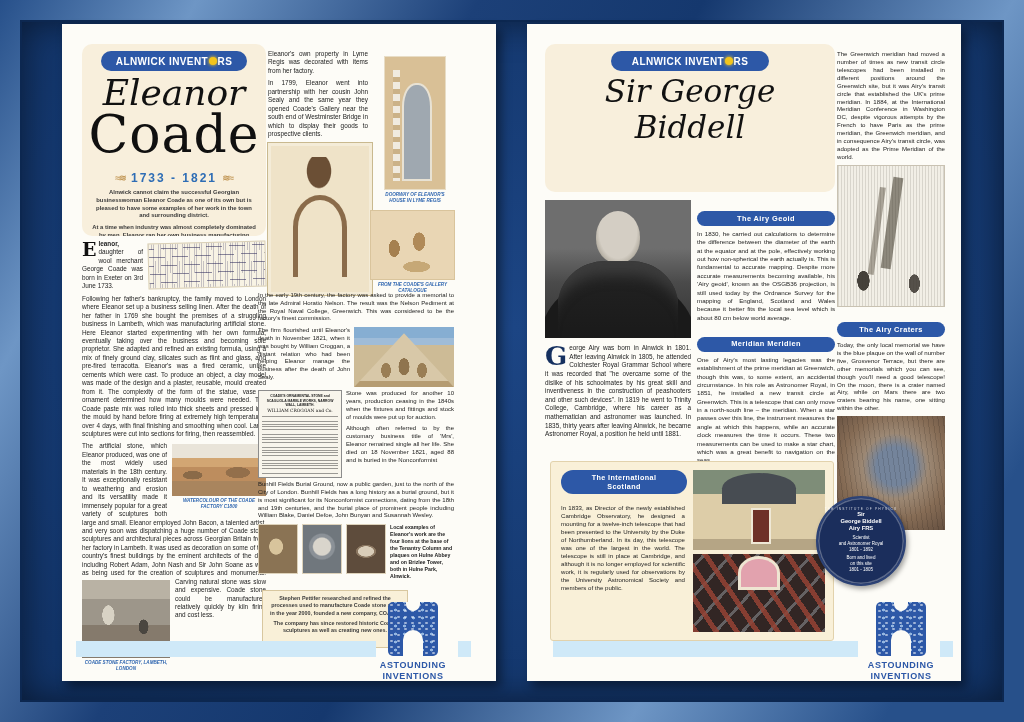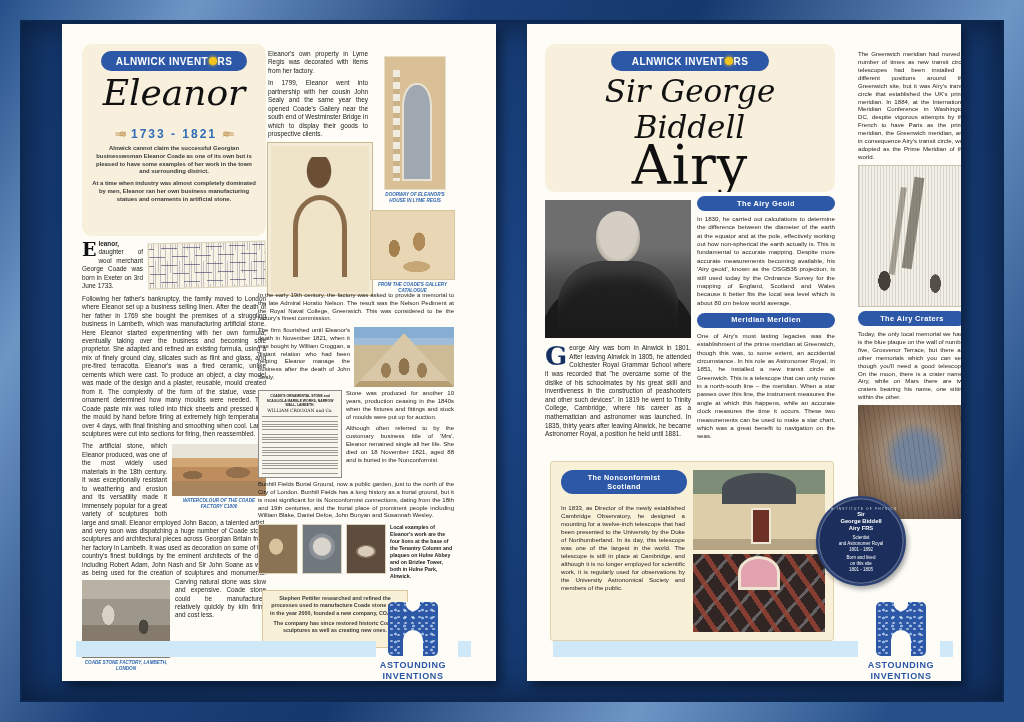--- a/index.html
+++ b/index.html
@@ -118,23 +118,23 @@
     background:linear-gradient(180deg,#6e6e6e 0 35%,#4a4a4a 60%,#333);position:relative;overflow:hidden;}
   .portrait::before{content:"";position:absolute;left:50%;top:8%;width:44px;height:52px;
     transform:translateX(-50%);border-radius:50% 50% 46% 46%;
     background:radial-gradient(ellipse at 50% 40%,#d4cec4 0 60%,#b4aea2 75%,#8c867c 100%);}
   .portrait::after{content:"";position:absolute;left:50%;top:44%;width:120px;height:110px;
     transform:translateX(-50%);border-radius:40% 40% 0 0;
     background:linear-gradient(180deg,#232323,#161616);
     box-shadow:0 36px 0 18px #1a1a1a,inset 0 26px 14px -12px #3d3d3d;}
   .colR1{left:18px;top:320px;width:146px;font-size:6.4px;line-height:1.35;text-align:justify;}
   .colR2{left:170px;top:172px;width:138px;font-size:6.2px;line-height:1.35;color:#222;position:absolute;}
-  .sec{height:15px;border-radius:8px;font-size:7.4px;margin-bottom:4px;}
+  .sec{height:15px;border-radius:8px;font-size:7.4px;margin-bottom:4px;margin-top:15px;}
   .colR2 p{text-align:justify;margin:0 0 6px;}
-  .colR3{left:331px;top:26px;width:108px;font-size:6.1px;line-height:1.3;color:#222;position:absolute;}
+  .colR3{left:310px;top:26px;width:108px;font-size:6.1px;line-height:1.3;color:#222;position:absolute;}
   .colR3 p{text-align:justify;margin:0 0 4px;}
   .engraving{width:106px;height:140px;border:1px solid #c9c2b2;background:#f2efe6;position:relative;margin:1px 0 4px;overflow:hidden;}
   .engraving::before{content:"";position:absolute;left:46%;top:8%;width:10px;height:66%;
     background:#8d887c;transform:rotate(8deg);box-shadow:-14px 10px 0 -2px #a8a296;}
   .engraving::after{content:"";position:absolute;inset:0;
     background-image:repeating-linear-gradient(90deg,rgba(60,55,45,.14) 0 1px,transparent 1px 3px),
       radial-gradient(ellipse 10px 16px at 24% 82%,#45413a 60%,transparent 63%),
       radial-gradient(ellipse 9px 15px at 72% 84%,#55504a 60%,transparent 63%);}
   .mars{width:108px;height:114px;margin-top:2px;
     background:radial-gradient(circle at 54% 44%,#74849b 0 22%,#9c8874 38%,#866c55 62%,#5e4a3c 100%);
@@ -191,20 +191,21 @@
 
   <section class="page left">
 
     <div class="hbox hboxL">
       <div class="pill badge">
           <span>ALNWICK INVENT</span>
           <span class="bulb"></span>
           <span>RS</span>
         </div>
       <div class="t1">Eleanor</div>
+      <div class="t2">Coade</div>
       <div class="dates"><span class="fl">≈≋</span> <span>1733 - 1821</span> <span class="fl">≋≈</span></div>
       <p class="intro">Alnwick cannot claim the successful Georgian businesswoman Eleanor Coade as one of its own but is pleased to have some examples of her work in the town and surrounding district.</p>
       <p class="intro">At a time when industry was almost completely dominated by men, Eleanor ran her own business manufacturing statues and ornaments in artificial stone.</p>
     </div>
 
     <div class="col col1L">
       <span class="handwriting"></span>
       <span class="dc">E</span><b>leanor,</b> <span>daughter of wool merchant George Coade was born in Exeter on 3rd June 1733.</span>
       <p style="clear:right;margin-top:4px">Following her father's bankruptcy, the family moved to London where Eleanor set up a business selling linen. After the death of her father in 1769 she bought the premises of a struggling business in Lambeth, which was manufacturing artificial stone. Here Eleanor started experimenting with her own formula, eventually taking over the business and becoming sole proprietor. She adapted and refined an existing formula, using a mix of finely ground clay, silicates such as flint and glass, and pre-fired terracotta. Eleanor's was a fired ceramic, unlike cements which were cast. To produce an object, a clay model was made of the design and a plaster, reusable, mould created from it. The complexity of the form of the statue, vase or ornament determined how many moulds were needed. The Coade paste mix was rolled into thick sheets and pressed into the mould by hand before firing at extremely high temperatures over 4 days, with final finishing and smoothing when cool. Large sculptures were cut into sections for firing, then reassembled.</p>
       <p>
@@ -280,21 +281,20 @@
 
   <section class="page right">
 
     <div class="hbox hboxR">
       <div class="pill badge">
           <span>ALNWICK INVENT</span>
           <span class="bulb"></span>
           <span>RS</span>
         </div>
       <div class="t1">Sir George Biddell</div>
-      <div class="t2">Airy</div>
 
     </div>
 
     <div class="portrait"></div>
 
     <div class="col colR1">
       <span class="dc g">G</span><span>eorge Airy was born in Alnwick in 1801. After leaving Alnwick in 1805, he attended Colchester Royal Grammar School where it was recorded that "he overcame some of the dislike of his schoolmates by his great skill and inventiveness in the construction of peashooters and other such devices". In 1819 he went to Trinity College, Cambridge, where his career as a mathematician and astronomer was launched. In 1835, thirty years after leaving Alnwick, he became Astronomer Royal, a position he held until 1881.</span>
     </div>
 
     <div class="colR2">
@@ -307,21 +307,21 @@
     <div class="colR3">
       <p>The Greenwich meridian had moved a number of times as new transit circle telescopes had been installed in different positions around the Greenwich site, but it was Airy's transit circle that established the UK's prime meridian. In 1884, at the International Meridian Conference in Washington DC, despite vigorous attempts by the French to have Paris as the prime meridian, the Greenwich meridian, and in consequence Airy's transit circle, was adopted as the Prime Meridian of the world.</p>
       <div class="engraving"></div>
       <div class="pill sec">The Airy Craters</div>
       <p>Today, the only local memorial we have is the blue plaque on the wall of number five, Grosvenor Terrace, but there are other memorials which you can see, though you'll need a good telescope! On the moon, there is a crater named Airy, while on Mars there are two craters bearing his name, one sitting within the other.</p>
       <div class="mars"></div>
     </div>
 
     <div class="nbox">
       <div class="pill nb-pill">
-        <div>The Nonconformist</div>
+        <div>The International</div>
         <div>Scotland</div>
       </div>
       <p class="nb-text">In 1833, as Director of the newly established Cambridge Observatory, he designed a mounting for a twelve-inch telescope that had been presented to the University by the Duke of Northumberland. In its day, this telescope was one of the largest in the world. The telescope is still in place at Cambridge, and although it is no longer employed for scientific work, it is regularly used for observations by the University Astronomical Society and members of the public.</p>
       <div class="observatory"></div>
       <div class="telescope2"></div>
     </div>
 
     <div class="plaque">
       <div class="plq-arc">THE INSTITUTE OF PHYSICS</div>
       <div class="plq-lg">Sir</div>

